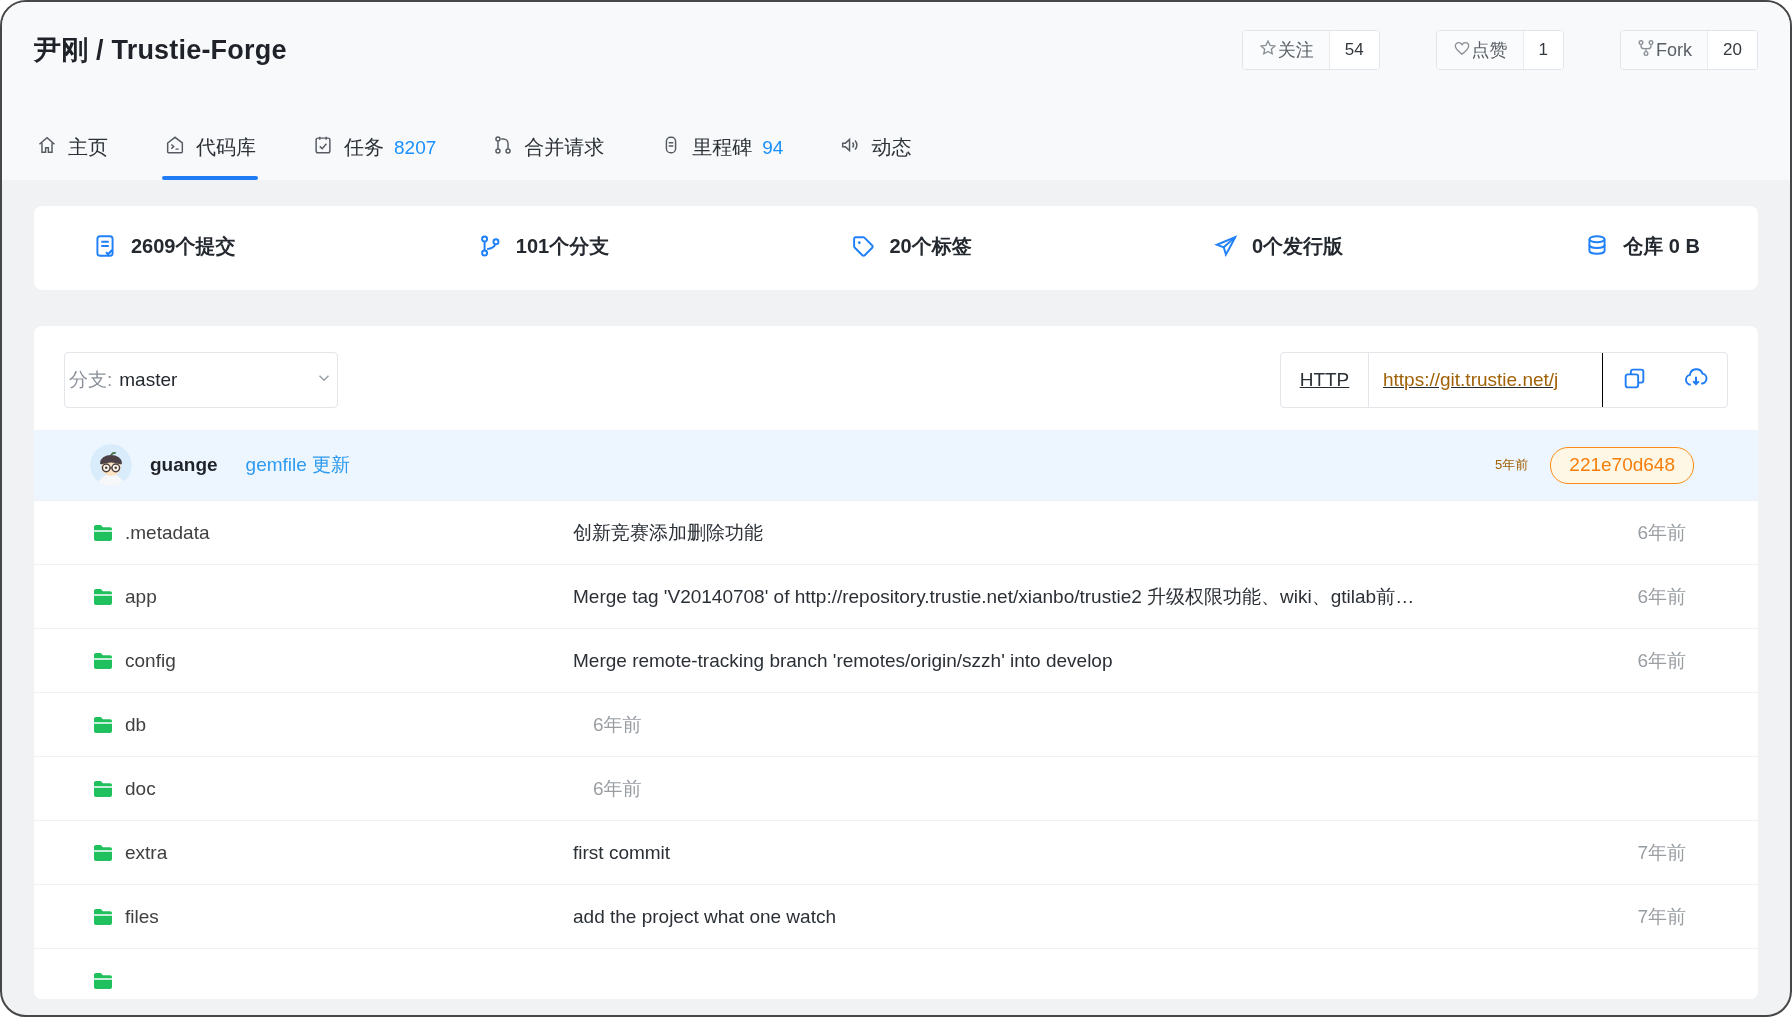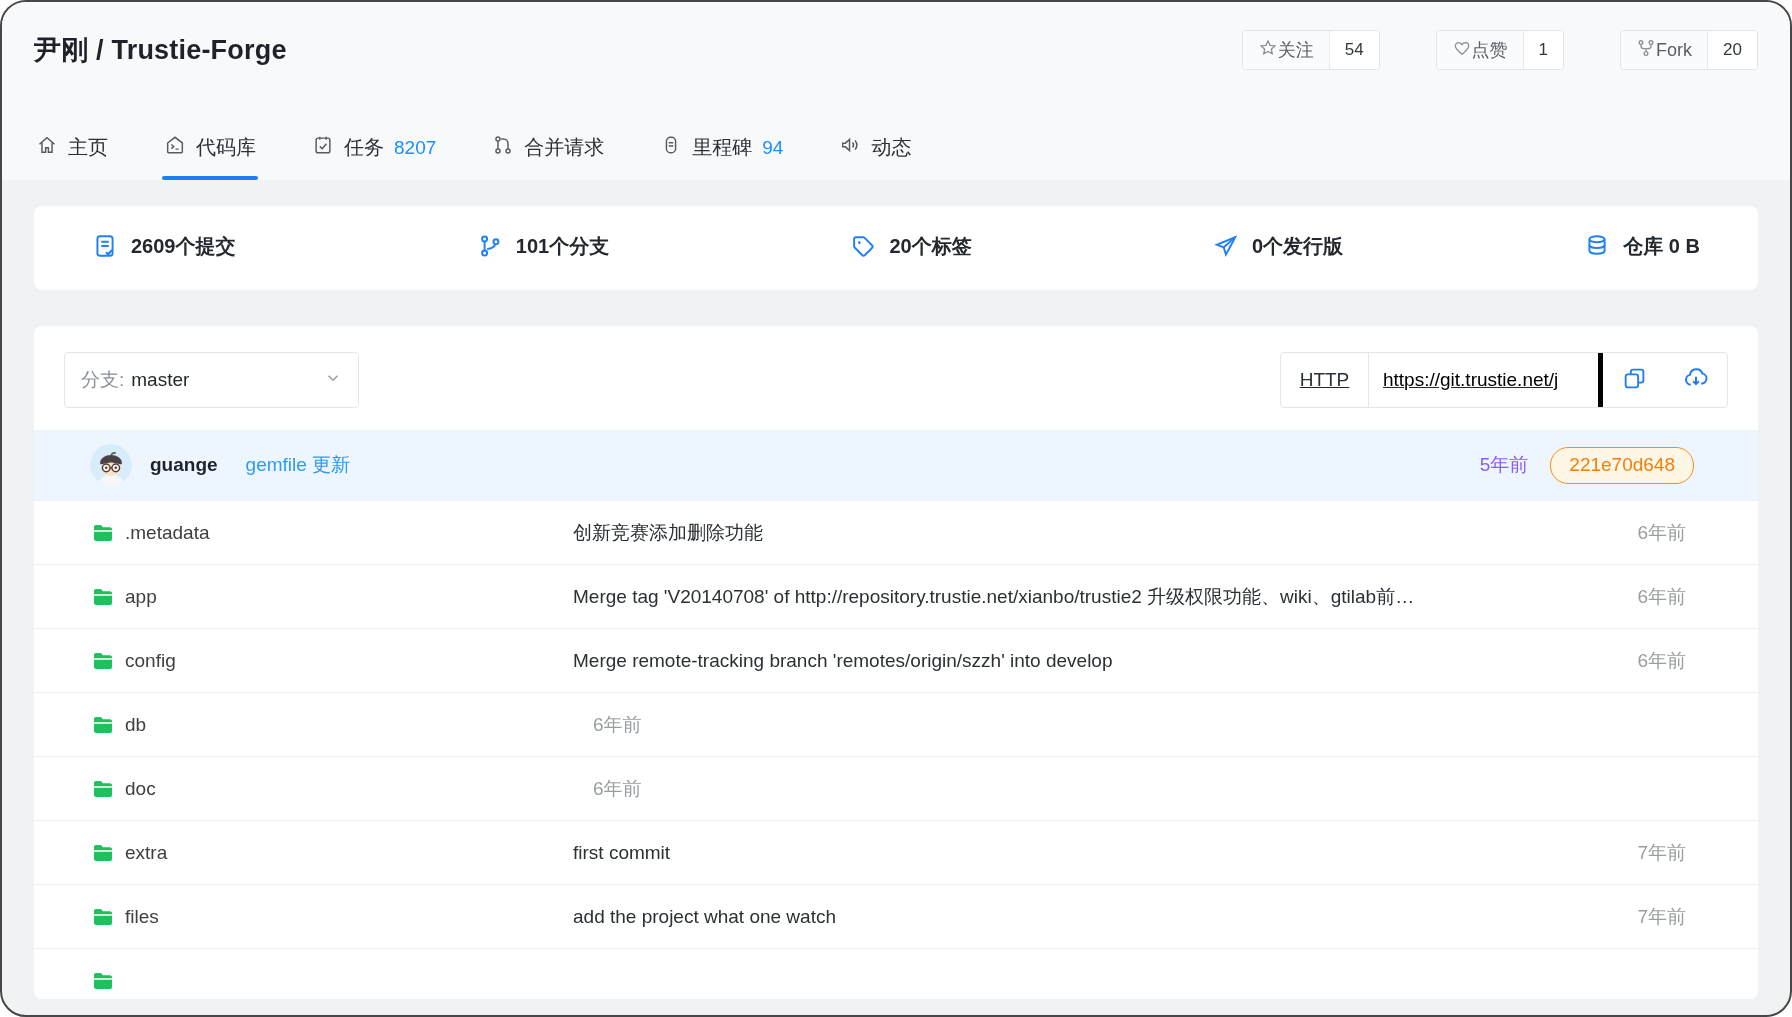--- a/index.html
+++ b/index.html
@@ -34,43 +34,43 @@
   .stats-card { margin:26px 32px 0; height:84px; background:#fff; border-radius:8px;
     display:flex; align-items:center; justify-content:space-between; padding:0 58px; }
   .stat { display:flex; align-items:flex-start; gap:13px; font-size:20px; font-weight:600;
     color:#24292f; cursor:pointer; }
   .stat svg { stroke:#2080f7; }
 
   
   .main-card { margin:36px 32px 0; height:673px; background:#fff; border-radius:8px;
     overflow:hidden; }
   .toolbar { display:flex; justify-content:space-between; padding:26px 30px 22px; }
-  .branch-select { width:295px; height:56px; border:1px solid #e2e5e9; border-radius:4px;
-    display:flex; align-items:center; padding:0 16px; font-size:19px; cursor:pointer; background:#fff; }
+  .branch-select { width:274px; height:56px; border:1px solid #e2e5e9; border-radius:4px;
+    display:flex; align-items:center; padding:0 4px; font-size:19px; cursor:pointer; background:#fff; }
   .branch-select .b-label { color:#8a9099; }
   .branch-select .b-value { color:#24292f; margin-left:7px; }
   .branch-select .spacer { flex:1; }
   .clone-group { display:flex; align-items:stretch; width:448px; height:56px;
     border:1px solid #e2e5e9; border-radius:4px; background:#fff;text-decoration:underline; }
   .clone-group .proto { width:88px; display:flex; align-items:center; justify-content:center;
     font-size:19px; color:#2b3036; border-right:1px solid #e2e5e9; cursor:pointer; }
   .clone-group .url { flex:1; display:flex; align-items:center; padding:0 14px; font-size:19px;
-    color:#000000; border-right:5px solid #000000; white-space:nowrap; overflow:hidden; }
+    color:#a16207; border-right:1px solid #000000; white-space:nowrap; overflow:hidden; }
   .clone-group .icon-btn { width:62px; display:flex; align-items:center; justify-content:center;
     cursor:pointer; }
   .clone-group .icon-btn svg { stroke:#1f7cf5; }
 
   
   .commit-bar { height:70px; background:#edf6fe; display:flex; align-items:center;
     padding:0 64px 0 56px; }
   .avatar { width:42px; height:42px; border-radius:50%; overflow:hidden; flex:none; cursor:pointer; }
   .commit-author { font-size:19px; font-weight:700; margin-left:18px; color:#1f2329; cursor:pointer; }
   .commit-msg { font-size:19px; color:#2f9bf0; margin-left:28px; cursor:pointer; }
   .commit-bar .spacer { flex:1; }
-  .commit-time { font-size:19px; color:#8b5cf6; }
+  .commit-time { font-size:13px; color:#a16207; }
   .sha-badge { margin-left:22px; padding:6px 18px 7px; border:1.5px solid #fa8c16;
     border-radius:18px; background:#fff7e6; color:#f57e0b; font-size:19px; cursor:pointer; }
 
   
   .file-row { height:64px; display:flex; align-items:center; padding:0 72px 0 56px;
     border-top:1px solid #eff1f2; font-size:19px; background:#fff; }
   .name-col { width:483px; display:flex; align-items:center; gap:9px; color:#404040;
     cursor:pointer; flex:none; }
   .msg-col { flex:1; color:#2b3036; white-space:nowrap; overflow:hidden; }
   .time-col { color:#999ea3; margin-left:20px; white-space:nowrap; flex:none; }

